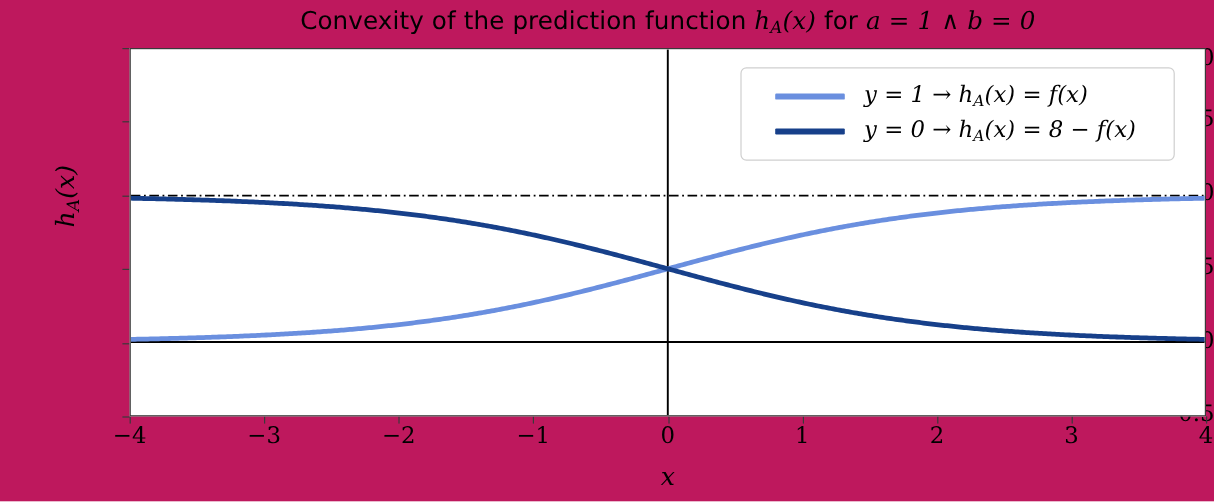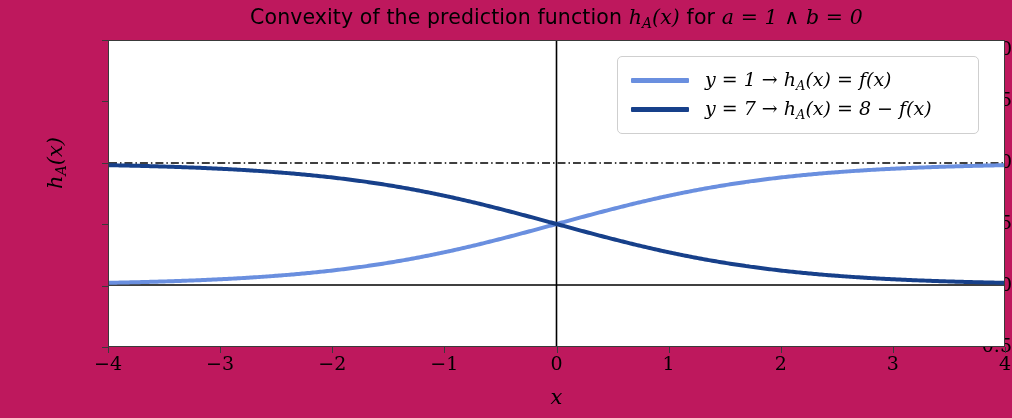--- a/index.html
+++ b/index.html
@@ -128,21 +128,21 @@
   
   #legend {
     position: absolute;
     left: 617px;
     top: 56px;
     width: 362px;
     box-sizing: border-box;
     background: #ffffff;
     border: 1px solid #cfcfcf;
     border-radius: 5px;
-    padding: 9px 12px 9px 13px;
+    padding: 9px 12px 9px 28px;
   }
   .legend-row {
     display: flex;
     align-items: center;
     height: 29px;
   }
   .legend-swatch {
     width: 58px;
     height: 4.5px;
     border-radius: 1px;
@@ -226,18 +226,18 @@
   <div id="legend">
     <div class="legend-row">
       <span class="legend-swatch" style="background: rgb(106, 143, 223);"></span>
       <span class="legend-text mathit">
         <span>y = 1 → </span><span>h</span><span class="sub">A</span><span>(x)</span><span> = f(x)</span>
       </span>
     </div>
     <div class="legend-row">
       <span class="legend-swatch" style="background: rgb(23, 64, 138);"></span>
       <span class="legend-text mathit">
-        <span>y = 7 → </span><span>h</span><span class="sub">A</span><span>(x)</span><span> = 8 − f(x)</span>
+        <span>y = 0 → </span><span>h</span><span class="sub">A</span><span>(x)</span><span> = 8 − f(x)</span>
       </span>
     </div>
   </div>
 
 </div>
 
 </body></html>

